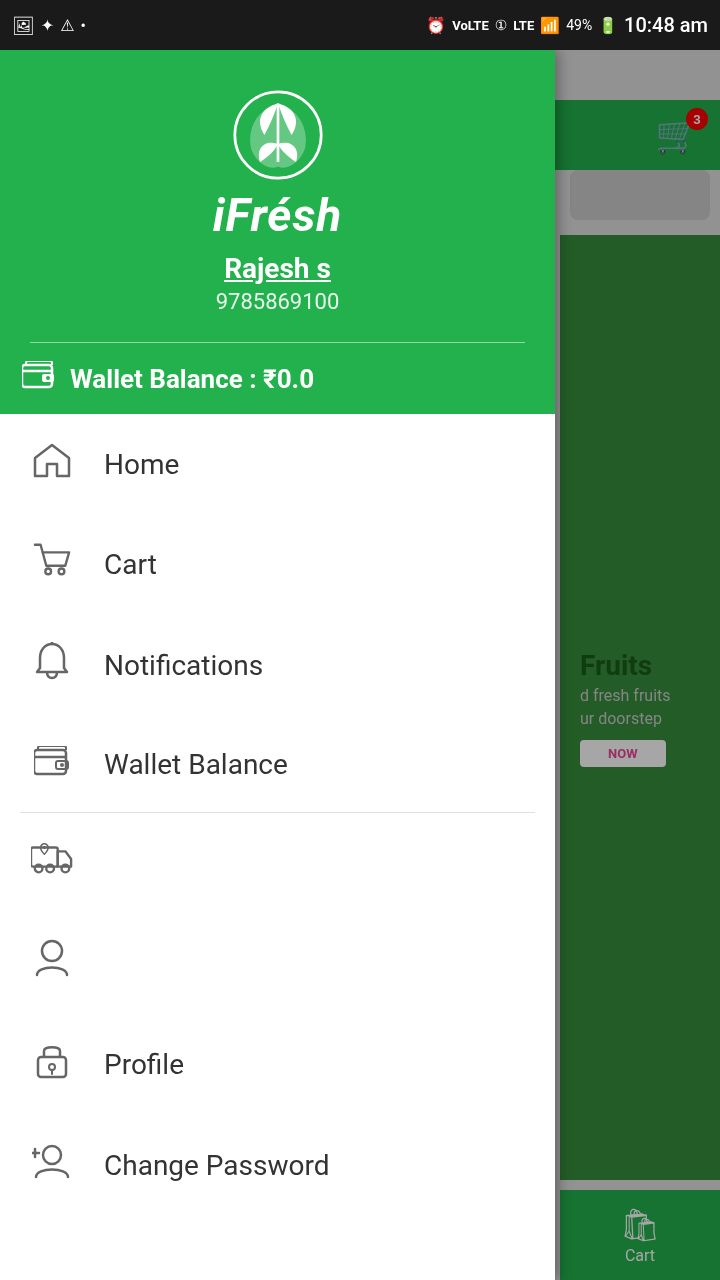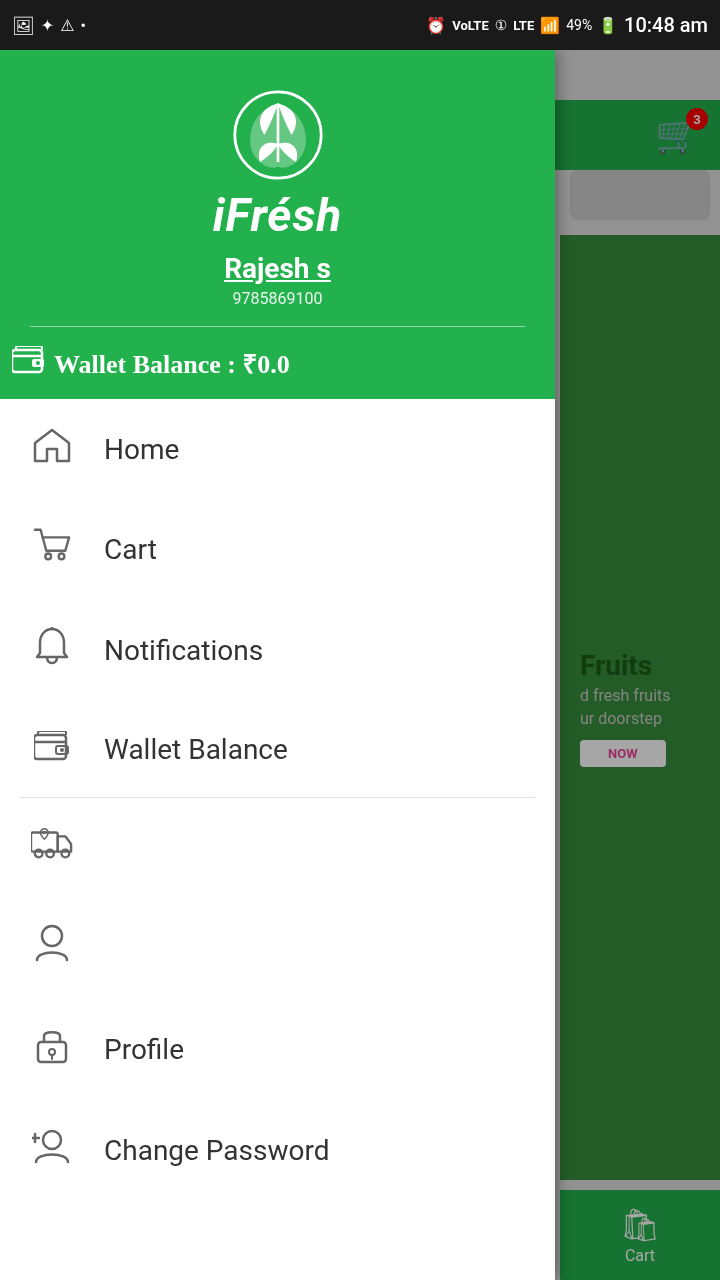--- a/index.html
+++ b/index.html
@@ -192,39 +192,38 @@
       margin-bottom: 10px;
     }
     .user-name {
       font-size: 28px;
       font-weight: bold;
       color: white;
       margin-bottom: 4px;
       text-decoration: underline;
     }
     .user-phone {
-      font-size: 16px;
+      font-size: 22px;
       color: rgba(255,255,255,0.9);
-      margin-bottom: 18px;
+      margin-bottom: 28px;
     }
     .header-divider {
       width: 100%;
       height: 1px;
       background: rgba(255,255,255,0.5);
       margin-bottom: 0;
     }
 
     
     .wallet-section {
       background: #22b14c;
-      padding: 18px 12px;
-      display: flex;
-      align-items: center;
-      gap: 8px;
-      font-family: Liberation Serif, serif;
+      padding: 18px 22px;
+      display: flex;
+      align-items: center;
+      gap: 14px;
     }
     .wallet-icon {
       font-size: 30px;
       color: white;
     }
     .wallet-text {
       font-size: 26px;
       font-weight: bold;
       color: white;
     }

